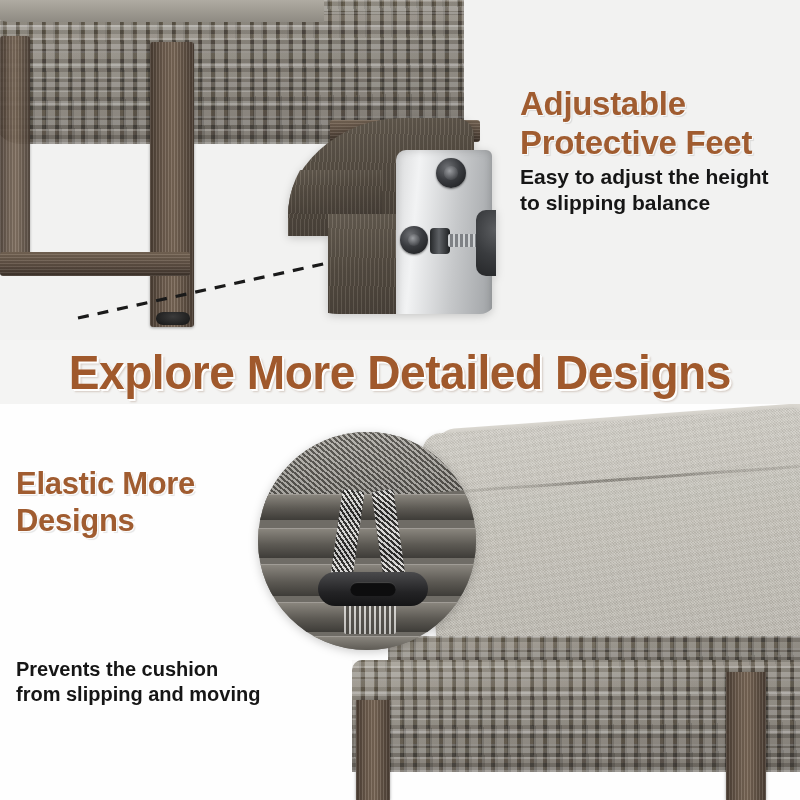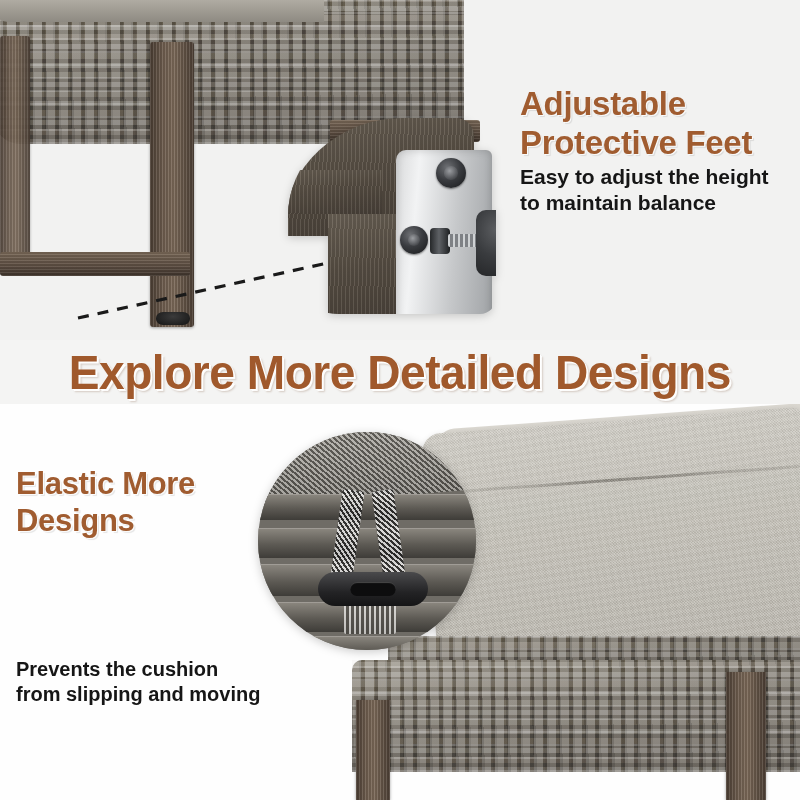--- a/index.html
+++ b/index.html
@@ -301,21 +301,21 @@
       <div id="screw-shaft"></div>
       <div id="rubber-foot"></div>
     </div>
 
     <div class="hdr" id="title-feet">
       <div>Adjustable</div>
       <div>Protective Feet</div>
     </div>
     <div class="sub" id="desc-feet">
       <div>Easy to adjust the height</div>
-      <div>to maintain balance</div>
+      <div>to slipping balance</div>
     </div>
   </div>
 
   <div id="banner">
     <div id="banner-text">Explore More Detailed Designs</div>
   </div>
 
   <div class="panel-bottom">
     <div style="position:absolute;left:0;top:-404px;width:800px;height:800px;">
 

